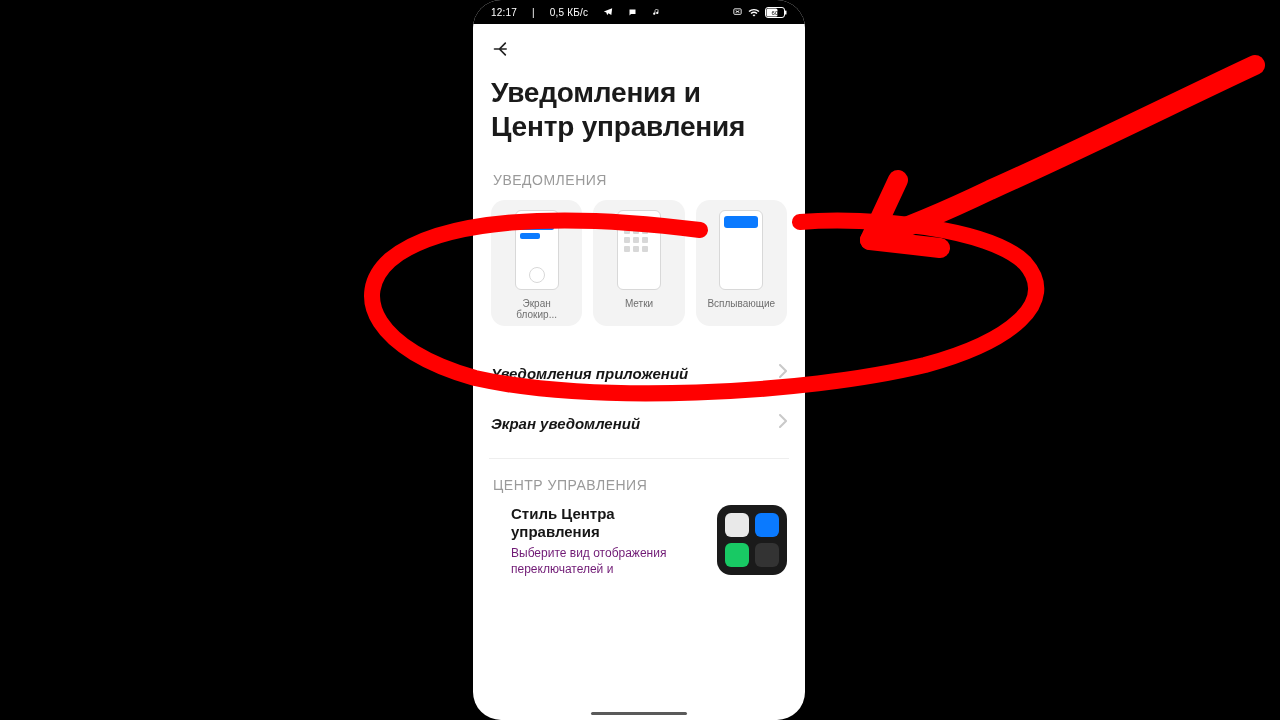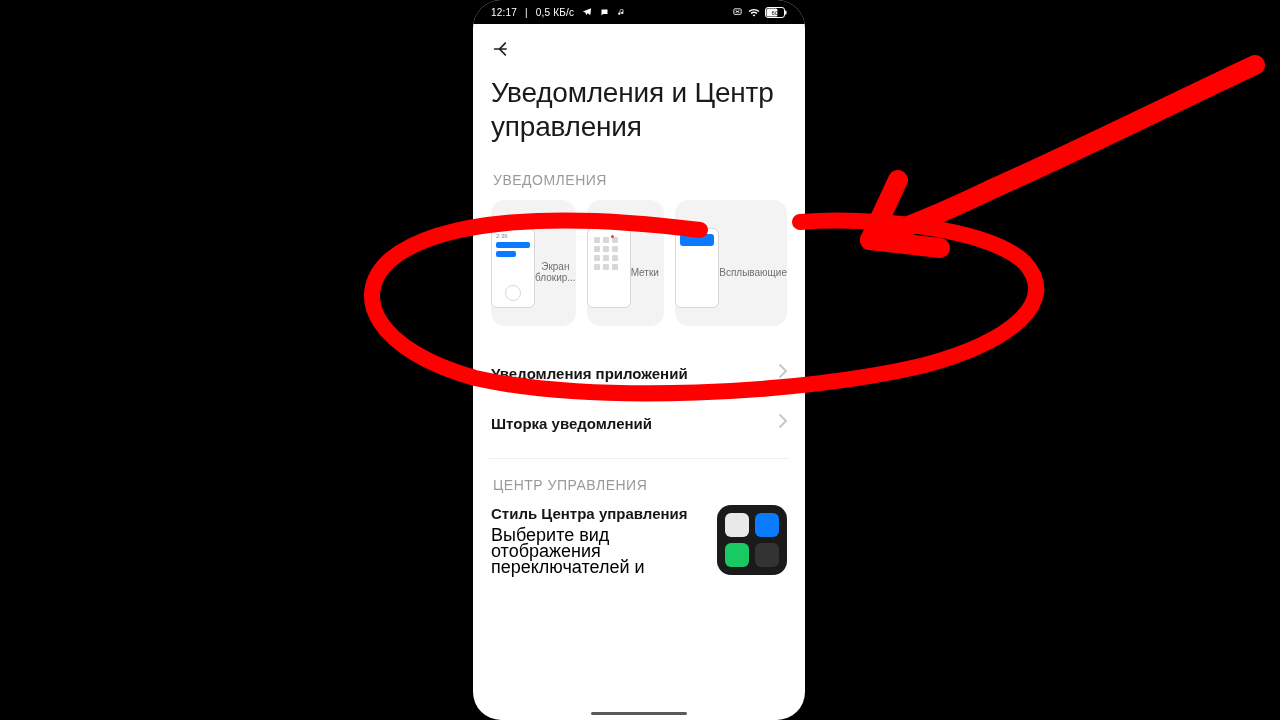--- a/index.html
+++ b/index.html
@@ -27,58 +27,58 @@
     background: #000;
     color: #fff;
     font-size: 10px;
     display: flex;
     align-items: center;
     justify-content: space-between;
     padding: 0 18px;
     box-sizing: border-box;
     letter-spacing: 0.2px;
   }
-  .status-left { display: flex; align-items: center; gap: 8px; }
+  .status-left { display: flex; align-items: center; gap: 15px; }
   .status-right { display: flex; align-items: center; gap: 5px; }
   .status-left span, .status-right span { display: inline-flex; align-items: center; }
   .ico { display: inline-block; }
   .content {
     padding: 0 18px;
     box-sizing: border-box;
     height: calc(100% - 24px);
     overflow: hidden;
   }
   .back-row { padding-top: 14px; height: 24px; }
   .back-arrow {
     width: 22px; height: 22px;
     display: flex; align-items: center; justify-content: center;
     color: #222;
   }
   h1.page-title {
     font-size: 28px;
     line-height: 34px;
-    font-weight: 400;
+    font-weight: 700;
     color: #1a1a1a;
     margin: 14px 0 28px 0;
     letter-spacing: -0.2px;
   }
   .section-label {
     font-size: 14px;
     color: #9a9a9a;
     letter-spacing: 0.5px;
     margin: 0 0 12px 2px;
   }
   .tiles { display: flex; gap: 11px; margin-bottom: 22px; }
   .tile {
     flex: 1 1 0;
     background: #f3f3f3;
     border-radius: 14px;
     height: 126px;
     display: flex;
-    flex-direction: row;
+    flex-direction: column;
     align-items: center;
     padding-top: 10px;
     box-sizing: border-box;
   }
   .tile .preview {
     width: 42px; height: 78px;
     border: 1.5px solid #d8d8d8;
     border-radius: 6px;
     background: #fff;
     position: relative;
@@ -99,28 +99,29 @@
   .pv1 .home { position:absolute; bottom:6px; left:50%; transform:translateX(-50%); width:14px; height:14px; border:1.5px solid #d8d8d8; border-radius:50%; }
   
   .pv2 .float { position:absolute; top:5px; left:4px; right:4px; height:12px; background:#0a7aff; border-radius:3px;}
   
   .pv3 .grid { position:absolute; top:8px; left:6px; right:6px; display:flex; flex-wrap:wrap; gap:3px;}
   .pv3 .dot { width:6px; height:6px; background:#d8d8d8; border-radius:1px;}
   .pv3 .badge { width:3px; height:3px; background:#ff3b30; border-radius:50%; position:absolute; top:6px; left:50%; transform:translateX(2px);}
   .list-item {
     display:flex; align-items:center; justify-content:space-between;
     padding: 16px 0;
+    font-style: italic;
   }
   .list-item .li-label { font-size: 15px; font-weight: 600; color:#161616; }
   .chevron { color:#c9c9c9; }
   .divider { height:1px; background:#eee; margin: 10px -2px 18px -2px;}
-  .cc-row { display:flex; align-items:flex-start; gap:12px; }
+  .cc-row { display:flex; align-items:flex-start; gap:12px;margin-left:20px; }
   .cc-text { flex:1; }
   .cc-title { font-size:15px; font-weight:700; color:#161616; margin:0 0 4px 0; line-height:18px;}
-  .cc-desc  { font-size:18px; color:#000000; line-height:16px; margin:0; }
+  .cc-desc  { font-size:12px; color:#701a75; line-height:16px; margin:0; }
   .cc-thumb {
     width:70px; height:70px; border-radius:14px; background:#1a1a1a;
     position:relative; flex-shrink:0; overflow:hidden;
   }
   .cc-thumb .q { position:absolute; border-radius:6px; }
   .cc-thumb .q1 { top:8px; left:8px; width:24px; height:24px; background:#e9e9e9;}
   .cc-thumb .q2 { top:8px; right:8px; width:24px; height:24px; background:#0a7aff;}
   .cc-thumb .q3 { bottom:8px; left:8px; width:24px; height:24px; background:#18c964;}
   .cc-thumb .q4 { bottom:8px; right:8px; width:24px; height:24px; background:#333;}
   .home-indicator {
@@ -236,21 +237,21 @@
 
     <div class="list-item">
       <span class="li-label">Уведомления приложений</span>
       <span class="chevron">
         <svg width="8" height="14" viewBox="0 0 8 14" fill="none" stroke="#c9c9c9" stroke-width="2" stroke-linecap="round">
             <path d="M1 1l6 6-6 6"></path>
           </svg>
       </span>
     </div>
     <div class="list-item">
-      <span class="li-label">Шторка уведомлений</span>
+      <span class="li-label">Экран уведомлений</span>
       <span class="chevron">
         <svg width="8" height="14" viewBox="0 0 8 14" fill="none" stroke="#c9c9c9" stroke-width="2" stroke-linecap="round">
             <path d="M1 1l6 6-6 6"></path>
           </svg>
       </span>
     </div>
 
     <div class="divider"></div>
 
     <div class="section-label">ЦЕНТР УПРАВЛЕНИЯ</div>

